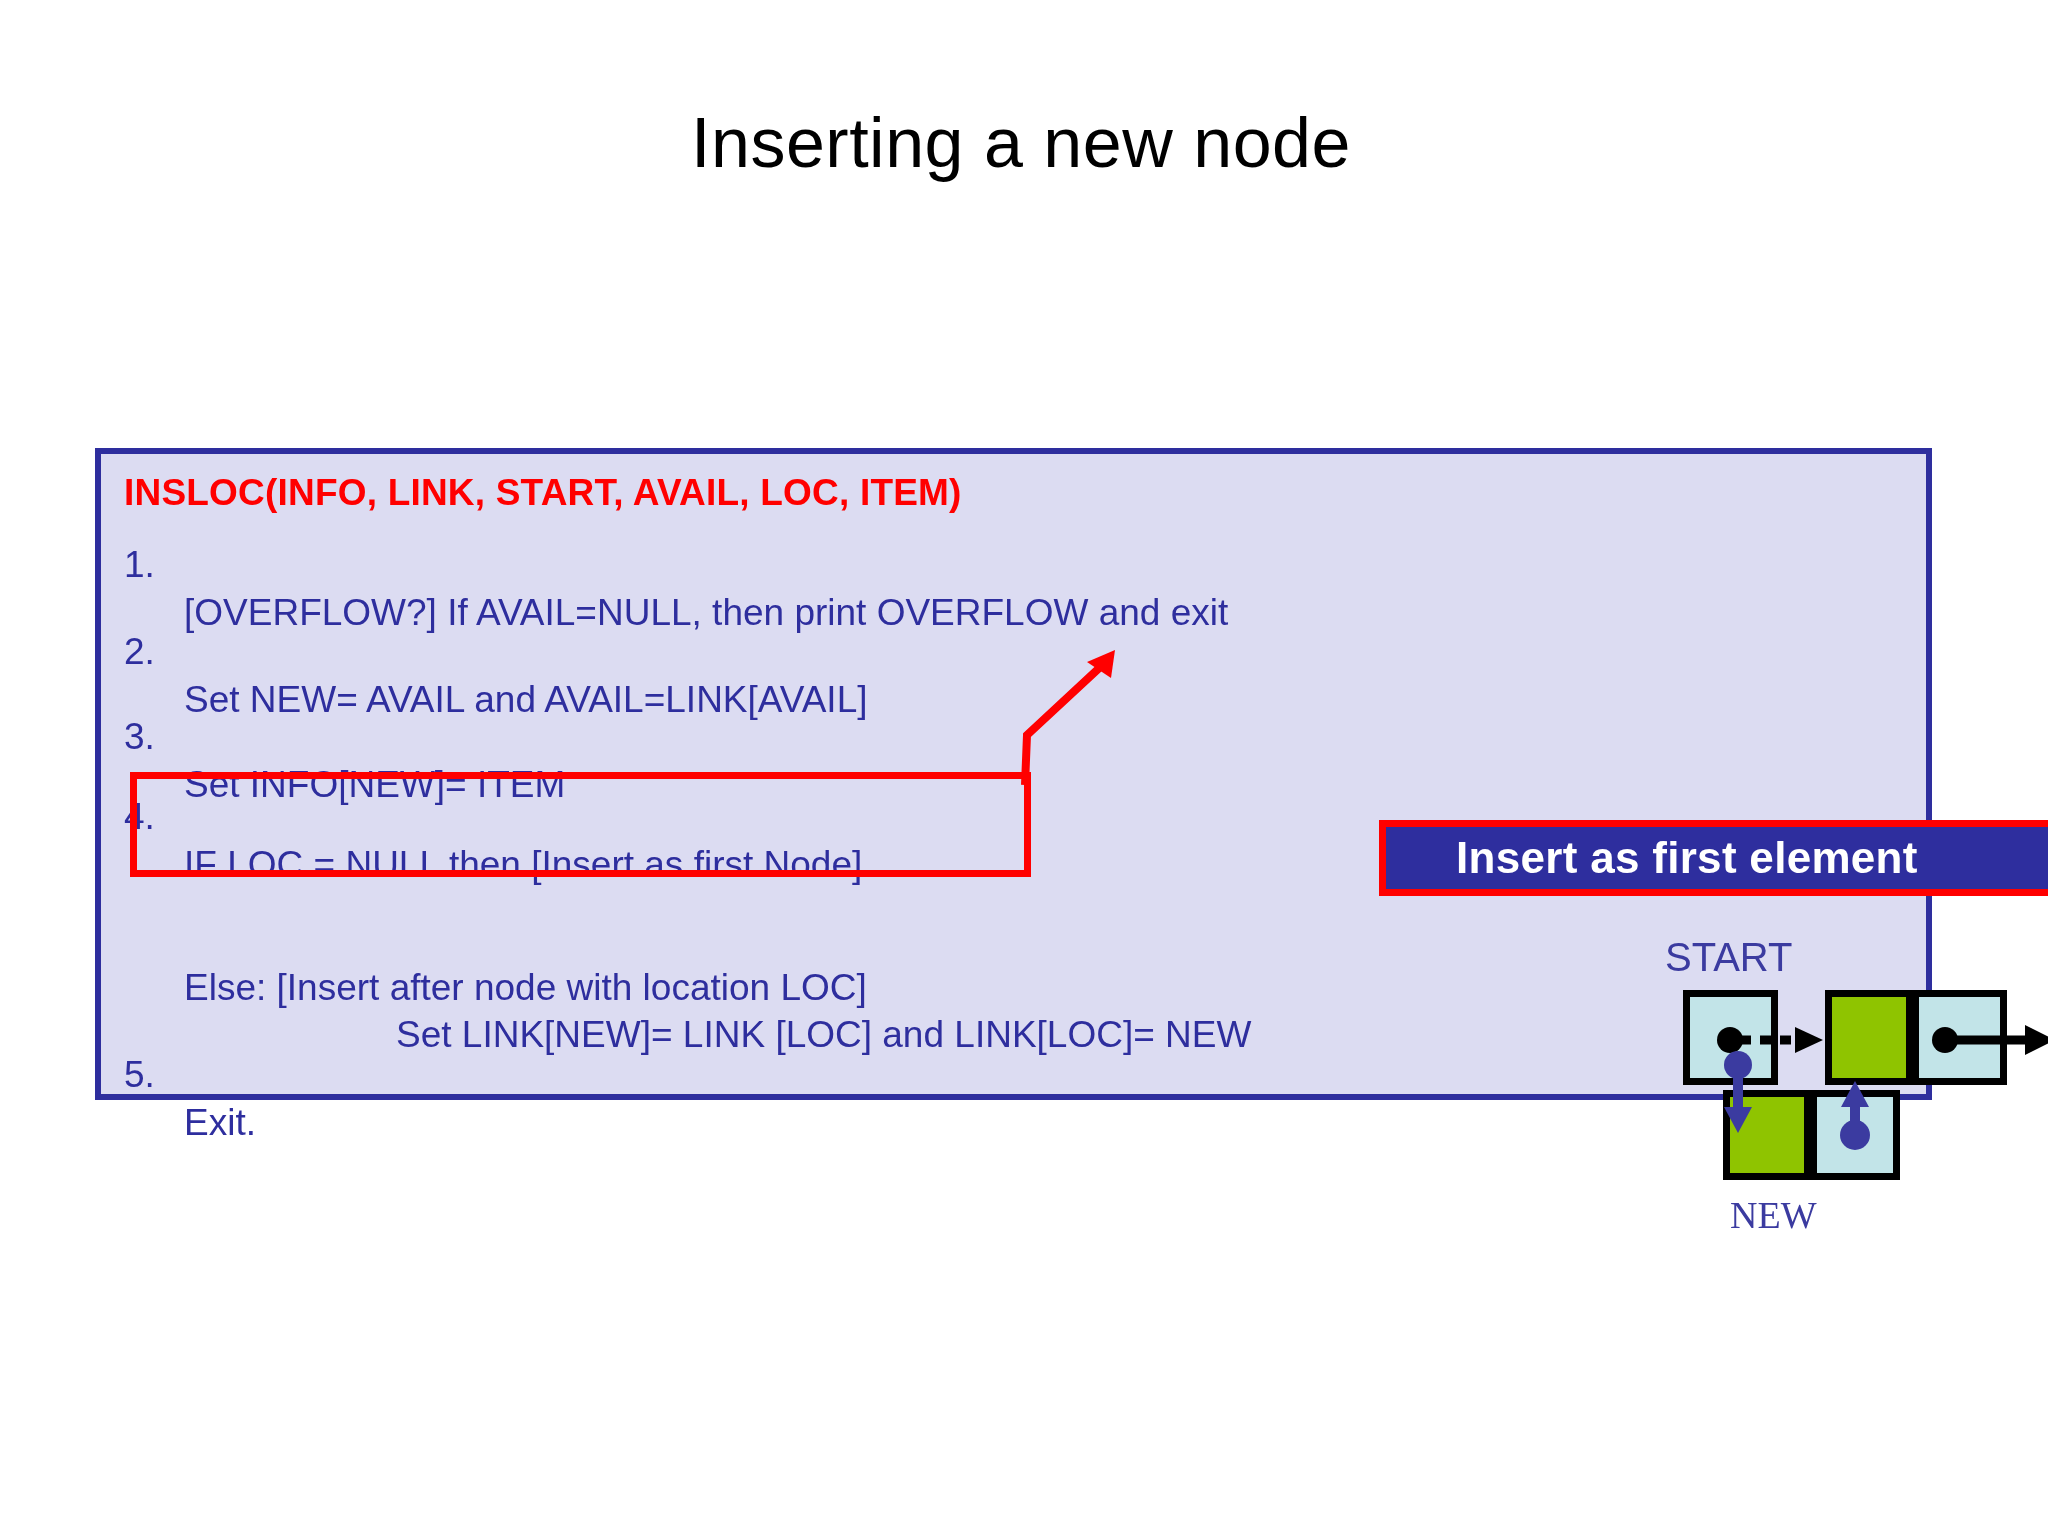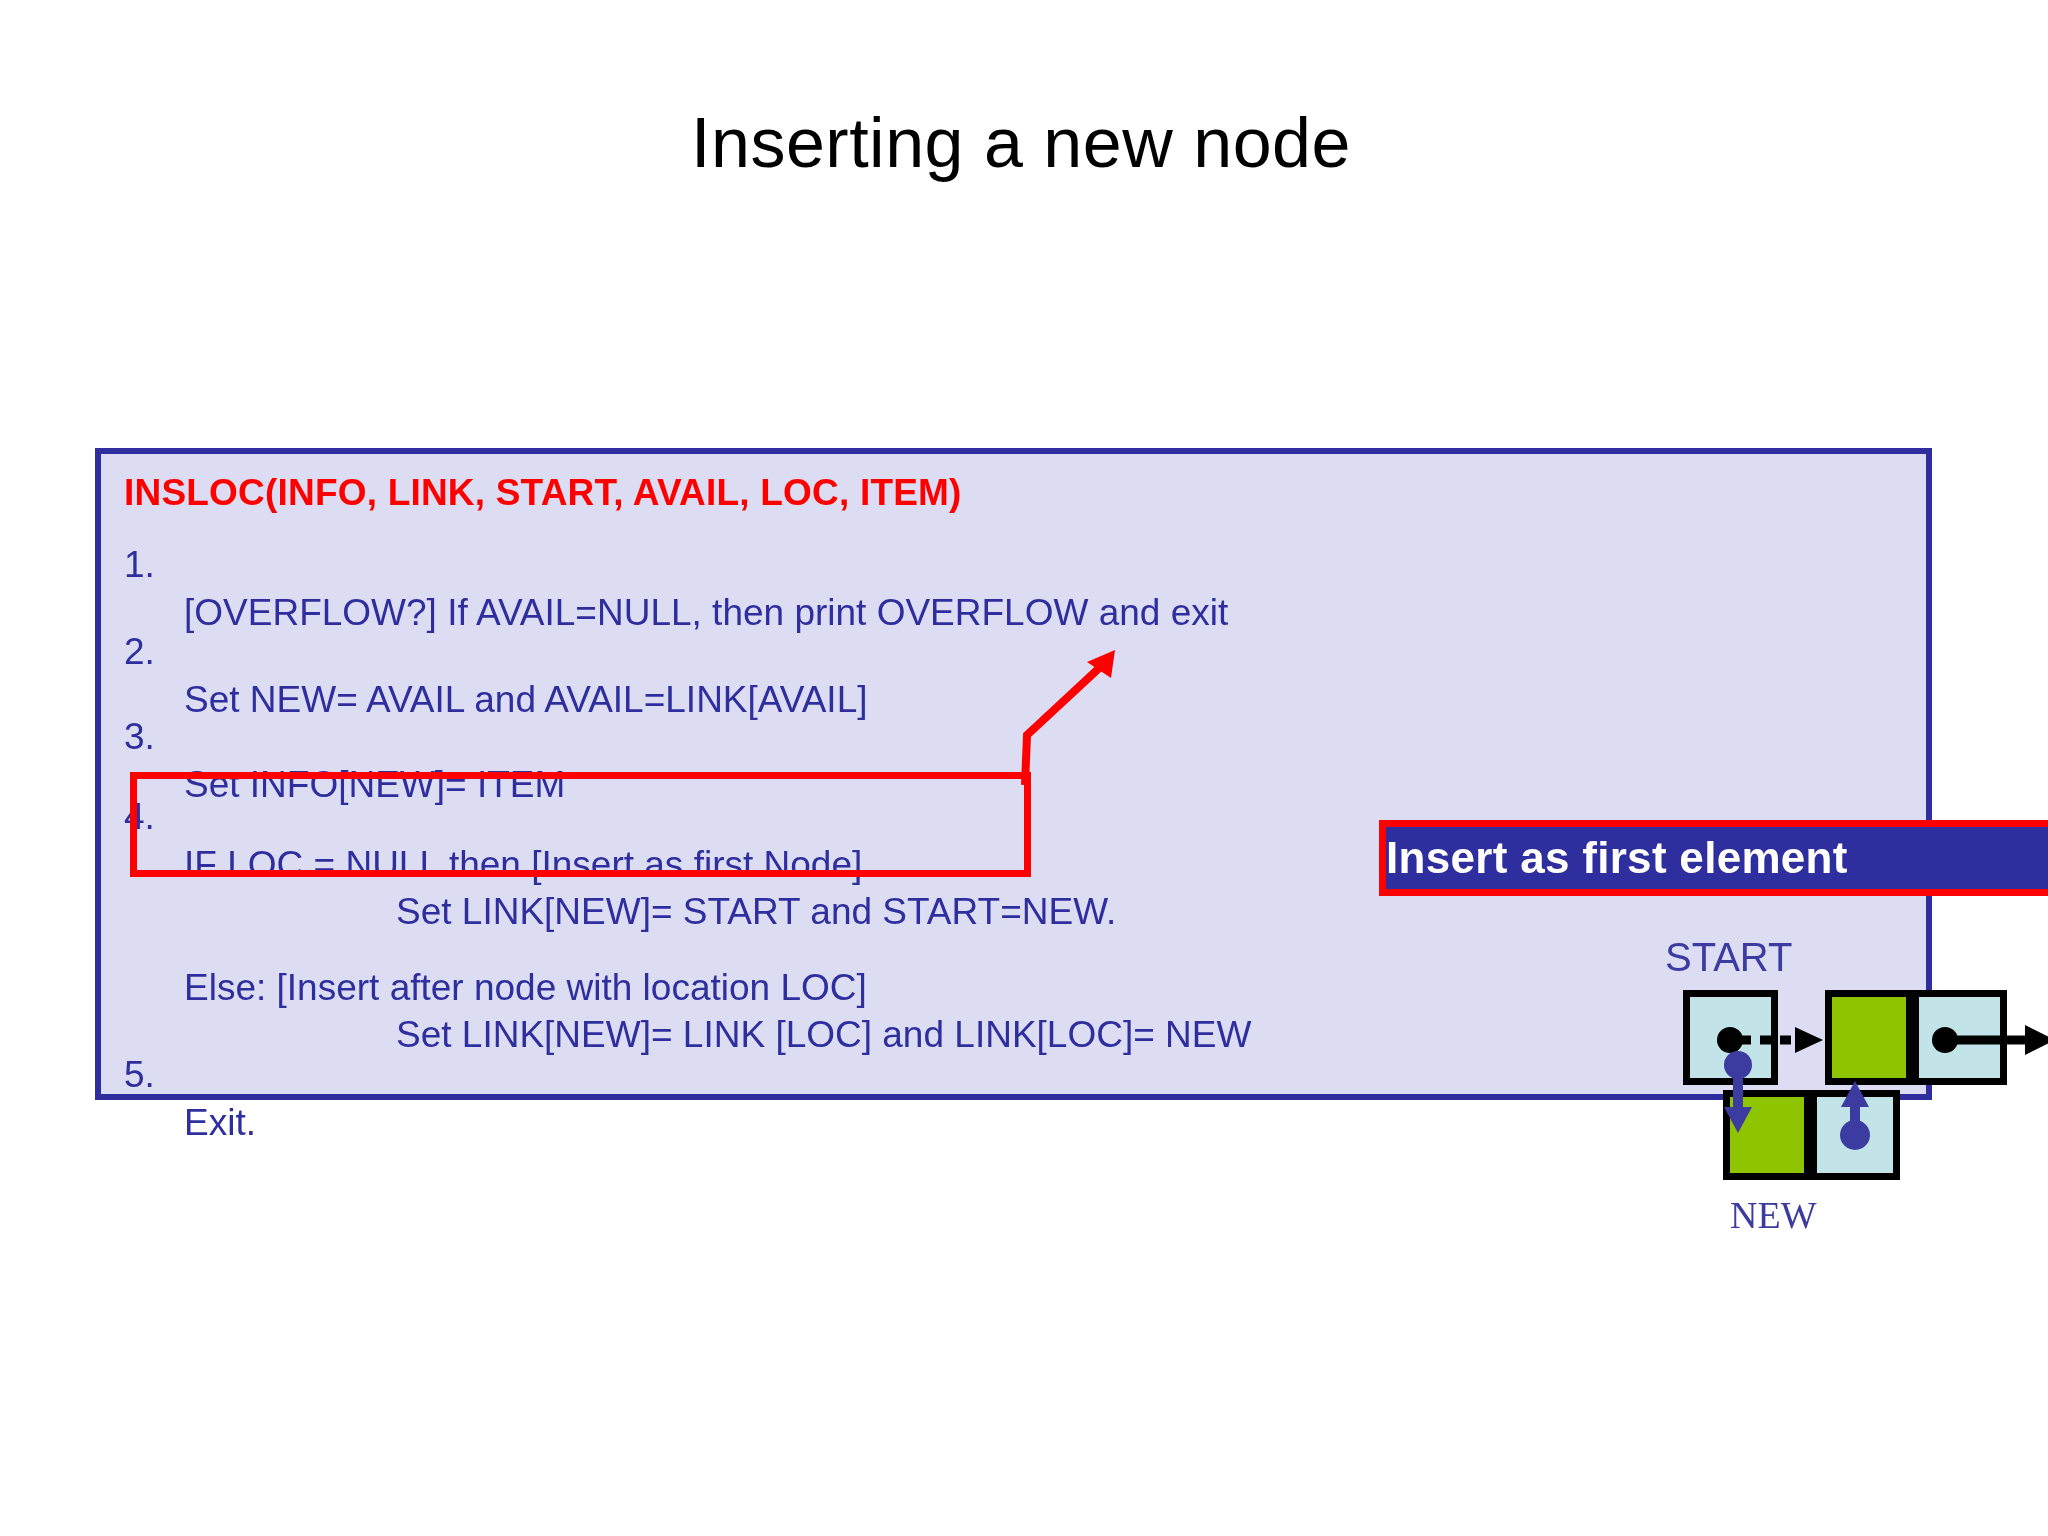--- a/index.html
+++ b/index.html
@@ -116,22 +116,24 @@
     background: #2E2E9E;
     border: 7px solid #FF0000;
     box-sizing: border-box;
     display: flex;
     align-items: center;
   }
   #callout-label {
     color: #FFFFFF;
     font-size: 44px;
     font-weight: bold;
+    padding-left: 24px;
     letter-spacing: 0.3px;
     white-space: nowrap;
+    margin-left: 46px;
   }
 
   
   #diagram {
     position: absolute;
     left: 1620px;
     top: 935px;
     width: 430px;
     height: 340px;
   }
@@ -204,21 +206,20 @@
 
   <div class="algo-step" id="step-3">
     <span class="step-num">3.</span>
     <span class="step-body">Set INFO[NEW]= ITEM</span>
   </div>
 
   <div class="algo-step" id="step-4">
     <span class="step-num">4.</span>
     <span class="step-body">
       <span>IF LOC = NULL then [Insert as first Node]</span>
-      <span class="step-sub">Set LINK[NEW]= START and START=NEW.</span>
     </span>
   </div>
 
   <div class="algo-step" id="step-else">
     <span class="step-num"></span>
     <span class="step-body">
       <span>Else: [Insert after node with location LOC]</span>
       <span class="step-sub">Set LINK[NEW]= LINK [LOC] and LINK[LOC]= NEW</span>
     </span>
   </div>

